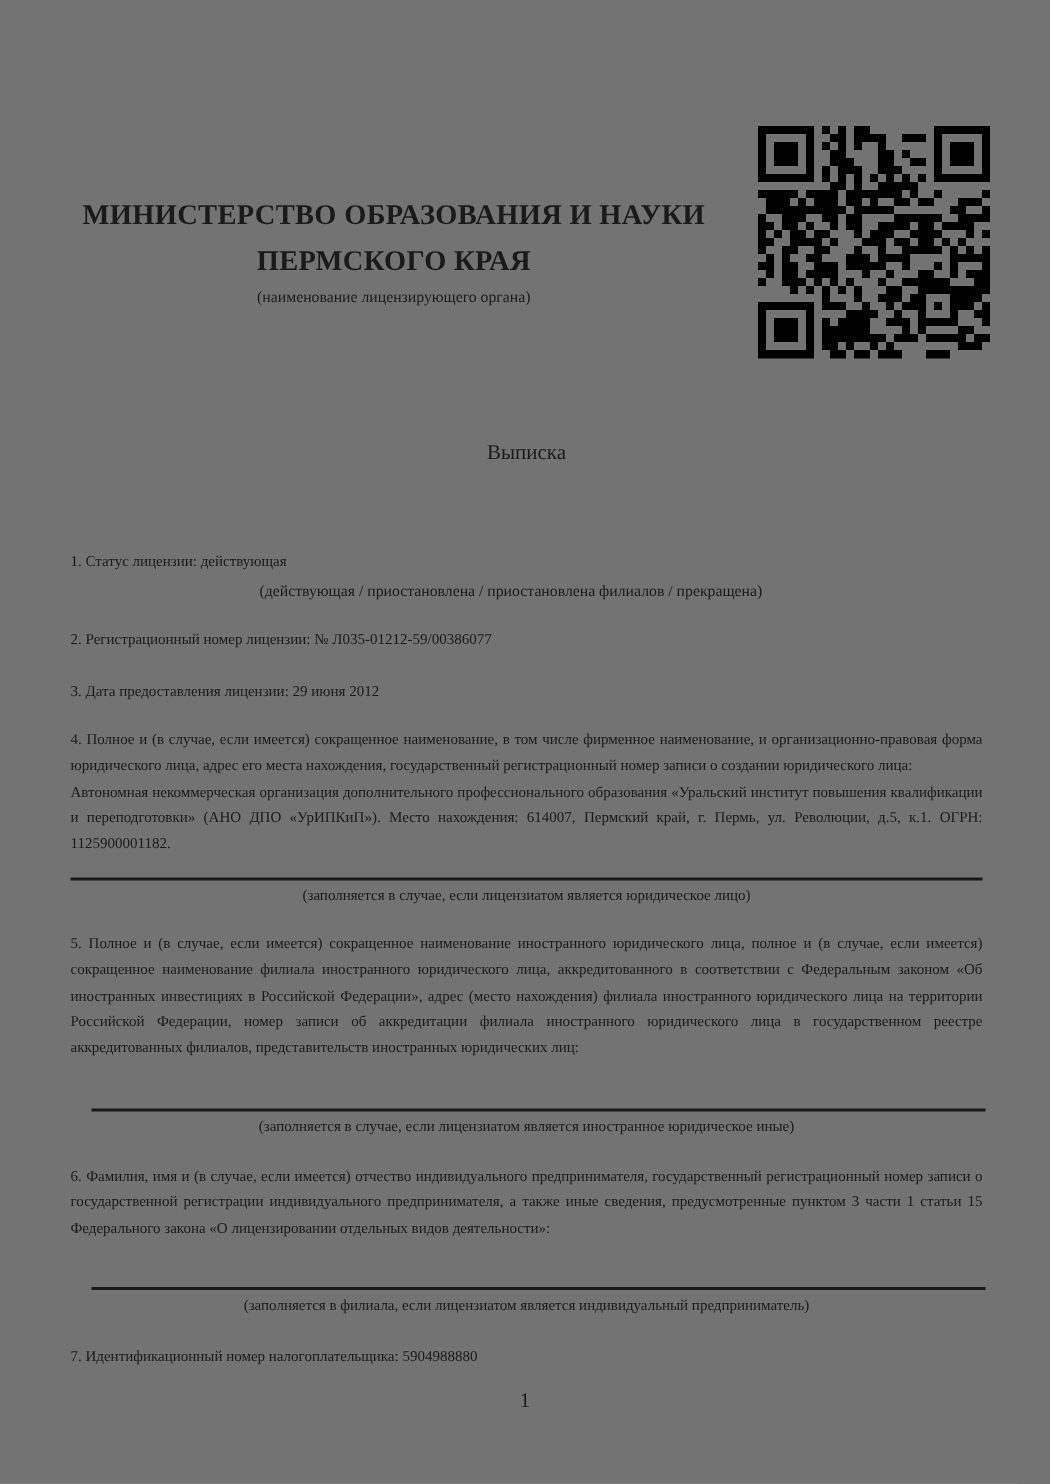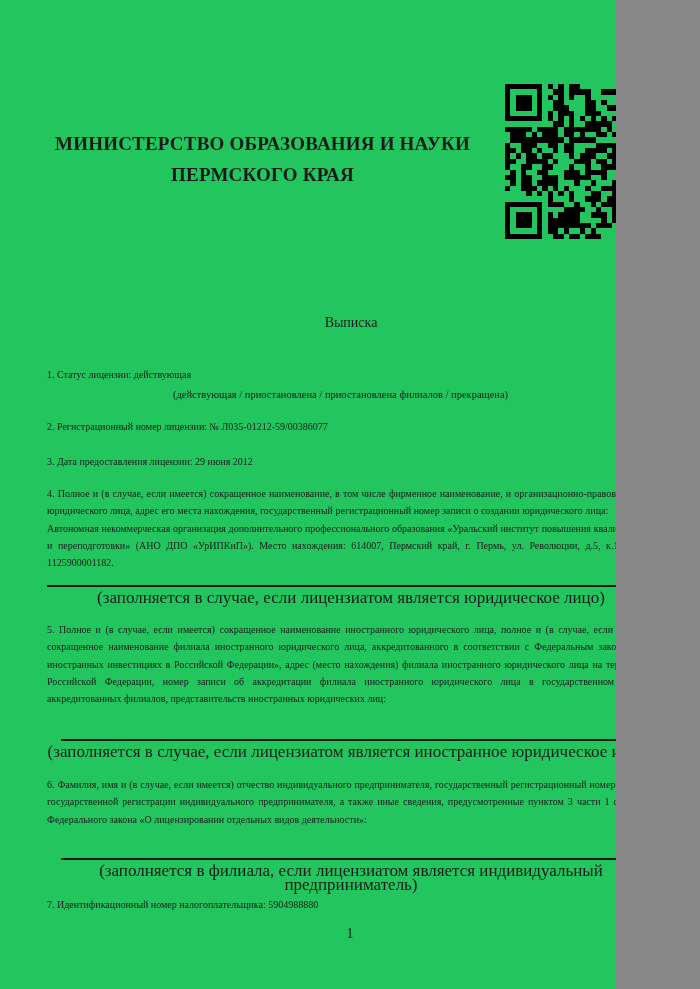--- a/index.html
+++ b/index.html
@@ -1,19 +1,19 @@
 <!DOCTYPE html>
 <html><head>
 <meta charset="utf-8">
 <style>
   html,body{margin:0;padding:0;background:#888;}
   .page{
     position:relative;
-    width:616px;height:989px;
-    background:#22c55e;
+    width:700px;height:989px;
+    background:#737373;
     font-family:"Liberation Serif","DejaVu Serif",serif;
     color:#1a1a1a;
     overflow:hidden;
   }
   .abs{position:absolute;}
   .org-header{
     left:40px;top:128px;width:445px;
     text-align:center;
   }
   .org-name{
@@ -22,33 +22,33 @@
     line-height:31px;
     white-space:pre-line;
     letter-spacing:0.2px;
   }
   .org-caption{
     font-size:10.5px;
     margin-top:3px;
   }
   .qr{left:505px;top:84px;width:155px;height:155px;}
   .doc-title{
-    left:47px;top:312px;width:608px;
+    left:47px;top:292px;width:608px;
     text-align:center;
     font-size:14px;line-height:21.5px;
   }
   .para{
     left:47px;width:608px;
     font-size:10px;
     line-height:17.3px;
   }
   .para p{margin:0;}
   .justify{text-align:justify;text-justify:inter-word;}
   .caption{
-    font-size:17px;line-height:14px;
+    font-size:10px;line-height:14px;
   }
   .caption-center{
     left:47px;width:608px;text-align:center;
   }
   .caption-indent{
     left:173px;width:480px;font-size:10.5px;
   }
   .rule{
     height:0;
     border-top:2px solid #1a1a1a;
@@ -59,20 +59,21 @@
   }
 </style>
 </head>
 <body>
 
 <div class="page">
 
   <div class="abs org-header">
     <div class="org-name">МИНИСТЕРСТВО ОБРАЗОВАНИЯ И НАУКИ
 ПЕРМСКОГО КРАЯ</div>
+    <div class="org-caption">(наименование лицензирующего органа)</div>
   </div>
 
   <svg class="abs qr" id="qr-svg" viewBox="0 0 29 29" shape-rendering="crispEdges">
       <path d="M0 0h1v1h-1zM1 0h1v1h-1zM2 0h1v1h-1zM3 0h1v1h-1zM4 0h1v1h-1zM5 0h1v1h-1zM6 0h1v1h-1zM8 0h1v1h-1zM10 0h1v1h-1zM12 0h1v1h-1zM13 0h1v1h-1zM22 0h1v1h-1zM23 0h1v1h-1zM24 0h1v1h-1zM25 0h1v1h-1zM26 0h1v1h-1zM27 0h1v1h-1zM28 0h1v1h-1zM0 1h1v1h-1zM6 1h1v1h-1zM9 1h1v1h-1zM10 1h1v1h-1zM12 1h1v1h-1zM13 1h1v1h-1zM14 1h1v1h-1zM15 1h1v1h-1zM18 1h1v1h-1zM19 1h1v1h-1zM20 1h1v1h-1zM22 1h1v1h-1zM28 1h1v1h-1zM0 2h1v1h-1zM2 2h1v1h-1zM3 2h1v1h-1zM4 2h1v1h-1zM6 2h1v1h-1zM8 2h1v1h-1zM10 2h1v1h-1zM12 2h1v1h-1zM15 2h1v1h-1zM22 2h1v1h-1zM24 2h1v1h-1zM25 2h1v1h-1zM26 2h1v1h-1zM28 2h1v1h-1zM0 3h1v1h-1zM2 3h1v1h-1zM3 3h1v1h-1zM4 3h1v1h-1zM6 3h1v1h-1zM9 3h1v1h-1zM10 3h1v1h-1zM15 3h1v1h-1zM16 3h1v1h-1zM18 3h1v1h-1zM22 3h1v1h-1zM24 3h1v1h-1zM25 3h1v1h-1zM26 3h1v1h-1zM28 3h1v1h-1zM0 4h1v1h-1zM2 4h1v1h-1zM3 4h1v1h-1zM4 4h1v1h-1zM6 4h1v1h-1zM9 4h1v1h-1zM10 4h1v1h-1zM11 4h1v1h-1zM15 4h1v1h-1zM16 4h1v1h-1zM19 4h1v1h-1zM20 4h1v1h-1zM22 4h1v1h-1zM24 4h1v1h-1zM25 4h1v1h-1zM26 4h1v1h-1zM28 4h1v1h-1zM0 5h1v1h-1zM6 5h1v1h-1zM8 5h1v1h-1zM10 5h1v1h-1zM11 5h1v1h-1zM12 5h1v1h-1zM15 5h1v1h-1zM16 5h1v1h-1zM17 5h1v1h-1zM22 5h1v1h-1zM28 5h1v1h-1zM0 6h1v1h-1zM1 6h1v1h-1zM2 6h1v1h-1zM3 6h1v1h-1zM4 6h1v1h-1zM5 6h1v1h-1zM6 6h1v1h-1zM8 6h1v1h-1zM10 6h1v1h-1zM12 6h1v1h-1zM14 6h1v1h-1zM16 6h1v1h-1zM18 6h1v1h-1zM20 6h1v1h-1zM22 6h1v1h-1zM23 6h1v1h-1zM24 6h1v1h-1zM25 6h1v1h-1zM26 6h1v1h-1zM27 6h1v1h-1zM28 6h1v1h-1zM9 7h1v1h-1zM10 7h1v1h-1zM12 7h1v1h-1zM15 7h1v1h-1zM16 7h1v1h-1zM17 7h1v1h-1zM18 7h1v1h-1zM19 7h1v1h-1zM0 8h1v1h-1zM1 8h1v1h-1zM2 8h1v1h-1zM3 8h1v1h-1zM4 8h1v1h-1zM6 8h1v1h-1zM7 8h1v1h-1zM8 8h1v1h-1zM9 8h1v1h-1zM11 8h1v1h-1zM12 8h1v1h-1zM13 8h1v1h-1zM14 8h1v1h-1zM15 8h1v1h-1zM16 8h1v1h-1zM17 8h1v1h-1zM19 8h1v1h-1zM22 8h1v1h-1zM28 8h1v1h-1zM1 9h1v1h-1zM2 9h1v1h-1zM3 9h1v1h-1zM5 9h1v1h-1zM7 9h1v1h-1zM8 9h1v1h-1zM9 9h1v1h-1zM11 9h1v1h-1zM12 9h1v1h-1zM14 9h1v1h-1zM17 9h1v1h-1zM18 9h1v1h-1zM20 9h1v1h-1zM21 9h1v1h-1zM25 9h1v1h-1zM26 9h1v1h-1zM27 9h1v1h-1zM1 10h1v1h-1zM2 10h1v1h-1zM3 10h1v1h-1zM4 10h1v1h-1zM5 10h1v1h-1zM6 10h1v1h-1zM7 10h1v1h-1zM8 10h1v1h-1zM9 10h1v1h-1zM10 10h1v1h-1zM12 10h1v1h-1zM13 10h1v1h-1zM14 10h1v1h-1zM15 10h1v1h-1zM16 10h1v1h-1zM24 10h1v1h-1zM25 10h1v1h-1zM28 10h1v1h-1zM0 11h1v1h-1zM3 11h1v1h-1zM4 11h1v1h-1zM5 11h1v1h-1zM8 11h1v1h-1zM9 11h1v1h-1zM11 11h1v1h-1zM12 11h1v1h-1zM17 11h1v1h-1zM18 11h1v1h-1zM19 11h1v1h-1zM20 11h1v1h-1zM21 11h1v1h-1zM22 11h1v1h-1zM25 11h1v1h-1zM26 11h1v1h-1zM27 11h1v1h-1zM28 11h1v1h-1zM0 12h1v1h-1zM1 12h1v1h-1zM3 12h1v1h-1zM4 12h1v1h-1zM6 12h1v1h-1zM9 12h1v1h-1zM11 12h1v1h-1zM12 12h1v1h-1zM15 12h1v1h-1zM16 12h1v1h-1zM17 12h1v1h-1zM18 12h1v1h-1zM20 12h1v1h-1zM21 12h1v1h-1zM23 12h1v1h-1zM24 12h1v1h-1zM25 12h1v1h-1zM26 12h1v1h-1zM0 13h1v1h-1zM2 13h1v1h-1zM4 13h1v1h-1zM5 13h1v1h-1zM7 13h1v1h-1zM8 13h1v1h-1zM12 13h1v1h-1zM14 13h1v1h-1zM15 13h1v1h-1zM16 13h1v1h-1zM19 13h1v1h-1zM20 13h1v1h-1zM21 13h1v1h-1zM22 13h1v1h-1zM26 13h1v1h-1zM28 13h1v1h-1zM0 14h1v1h-1zM1 14h1v1h-1zM4 14h1v1h-1zM5 14h1v1h-1zM6 14h1v1h-1zM7 14h1v1h-1zM9 14h1v1h-1zM13 14h1v1h-1zM14 14h1v1h-1zM15 14h1v1h-1zM17 14h1v1h-1zM18 14h1v1h-1zM20 14h1v1h-1zM21 14h1v1h-1zM23 14h1v1h-1zM25 14h1v1h-1zM0 15h1v1h-1zM3 15h1v1h-1zM4 15h1v1h-1zM7 15h1v1h-1zM8 15h1v1h-1zM12 15h1v1h-1zM15 15h1v1h-1zM18 15h1v1h-1zM19 15h1v1h-1zM20 15h1v1h-1zM21 15h1v1h-1zM22 15h1v1h-1zM24 15h1v1h-1zM26 15h1v1h-1zM28 15h1v1h-1zM1 16h1v1h-1zM3 16h1v1h-1zM6 16h1v1h-1zM7 16h1v1h-1zM11 16h1v1h-1zM12 16h1v1h-1zM13 16h1v1h-1zM15 16h1v1h-1zM16 16h1v1h-1zM17 16h1v1h-1zM18 16h1v1h-1zM24 16h1v1h-1zM25 16h1v1h-1zM26 16h1v1h-1zM27 16h1v1h-1zM28 16h1v1h-1zM0 17h1v1h-1zM1 17h1v1h-1zM3 17h1v1h-1zM4 17h1v1h-1zM7 17h1v1h-1zM8 17h1v1h-1zM9 17h1v1h-1zM11 17h1v1h-1zM12 17h1v1h-1zM13 17h1v1h-1zM14 17h1v1h-1zM15 17h1v1h-1zM18 17h1v1h-1zM22 17h1v1h-1zM24 17h1v1h-1zM28 17h1v1h-1zM1 18h1v1h-1zM3 18h1v1h-1zM4 18h1v1h-1zM6 18h1v1h-1zM7 18h1v1h-1zM8 18h1v1h-1zM9 18h1v1h-1zM13 18h1v1h-1zM16 18h1v1h-1zM20 18h1v1h-1zM21 18h1v1h-1zM24 18h1v1h-1zM26 18h1v1h-1zM27 18h1v1h-1zM28 18h1v1h-1zM0 19h1v1h-1zM3 19h1v1h-1zM4 19h1v1h-1zM5 19h1v1h-1zM7 19h1v1h-1zM9 19h1v1h-1zM11 19h1v1h-1zM15 19h1v1h-1zM18 19h1v1h-1zM19 19h1v1h-1zM20 19h1v1h-1zM21 19h1v1h-1zM22 19h1v1h-1zM23 19h1v1h-1zM27 19h1v1h-1zM28 19h1v1h-1zM4 20h1v1h-1zM6 20h1v1h-1zM8 20h1v1h-1zM10 20h1v1h-1zM12 20h1v1h-1zM16 20h1v1h-1zM17 20h1v1h-1zM20 20h1v1h-1zM21 20h1v1h-1zM22 20h1v1h-1zM23 20h1v1h-1zM24 20h1v1h-1zM25 20h1v1h-1zM26 20h1v1h-1zM27 20h1v1h-1zM28 20h1v1h-1zM8 21h1v1h-1zM12 21h1v1h-1zM15 21h1v1h-1zM16 21h1v1h-1zM17 21h1v1h-1zM19 21h1v1h-1zM20 21h1v1h-1zM24 21h1v1h-1zM25 21h1v1h-1zM26 21h1v1h-1zM27 21h1v1h-1zM0 22h1v1h-1zM1 22h1v1h-1zM2 22h1v1h-1zM3 22h1v1h-1zM4 22h1v1h-1zM5 22h1v1h-1zM6 22h1v1h-1zM8 22h1v1h-1zM9 22h1v1h-1zM10 22h1v1h-1zM13 22h1v1h-1zM16 22h1v1h-1zM18 22h1v1h-1zM19 22h1v1h-1zM20 22h1v1h-1zM22 22h1v1h-1zM24 22h1v1h-1zM25 22h1v1h-1zM26 22h1v1h-1zM28 22h1v1h-1zM0 23h1v1h-1zM6 23h1v1h-1zM11 23h1v1h-1zM12 23h1v1h-1zM13 23h1v1h-1zM14 23h1v1h-1zM17 23h1v1h-1zM20 23h1v1h-1zM24 23h1v1h-1zM27 23h1v1h-1zM28 23h1v1h-1zM0 24h1v1h-1zM2 24h1v1h-1zM3 24h1v1h-1zM4 24h1v1h-1zM6 24h1v1h-1zM8 24h1v1h-1zM10 24h1v1h-1zM11 24h1v1h-1zM12 24h1v1h-1zM13 24h1v1h-1zM16 24h1v1h-1zM17 24h1v1h-1zM18 24h1v1h-1zM20 24h1v1h-1zM21 24h1v1h-1zM22 24h1v1h-1zM23 24h1v1h-1zM24 24h1v1h-1zM28 24h1v1h-1zM0 25h1v1h-1zM2 25h1v1h-1zM3 25h1v1h-1zM4 25h1v1h-1zM6 25h1v1h-1zM8 25h1v1h-1zM9 25h1v1h-1zM10 25h1v1h-1zM11 25h1v1h-1zM12 25h1v1h-1zM13 25h1v1h-1zM18 25h1v1h-1zM20 25h1v1h-1zM25 25h1v1h-1zM26 25h1v1h-1zM0 26h1v1h-1zM2 26h1v1h-1zM3 26h1v1h-1zM4 26h1v1h-1zM6 26h1v1h-1zM8 26h1v1h-1zM9 26h1v1h-1zM10 26h1v1h-1zM11 26h1v1h-1zM12 26h1v1h-1zM13 26h1v1h-1zM14 26h1v1h-1zM15 26h1v1h-1zM17 26h1v1h-1zM18 26h1v1h-1zM19 26h1v1h-1zM21 26h1v1h-1zM22 26h1v1h-1zM23 26h1v1h-1zM24 26h1v1h-1zM25 26h1v1h-1zM27 26h1v1h-1zM28 26h1v1h-1zM0 27h1v1h-1zM6 27h1v1h-1zM8 27h1v1h-1zM9 27h1v1h-1zM11 27h1v1h-1zM14 27h1v1h-1zM16 27h1v1h-1zM25 27h1v1h-1zM26 27h1v1h-1zM27 27h1v1h-1zM0 28h1v1h-1zM1 28h1v1h-1zM2 28h1v1h-1zM3 28h1v1h-1zM4 28h1v1h-1zM5 28h1v1h-1zM6 28h1v1h-1zM9 28h1v1h-1zM10 28h1v1h-1zM12 28h1v1h-1zM13 28h1v1h-1zM15 28h1v1h-1zM16 28h1v1h-1zM17 28h1v1h-1zM21 28h1v1h-1zM22 28h1v1h-1zM23 28h1v1h-1z" fill="#000000"></path>
     </svg>
 
   <div class="abs doc-title">
     <div>Выписка</div>
   </div>
 

